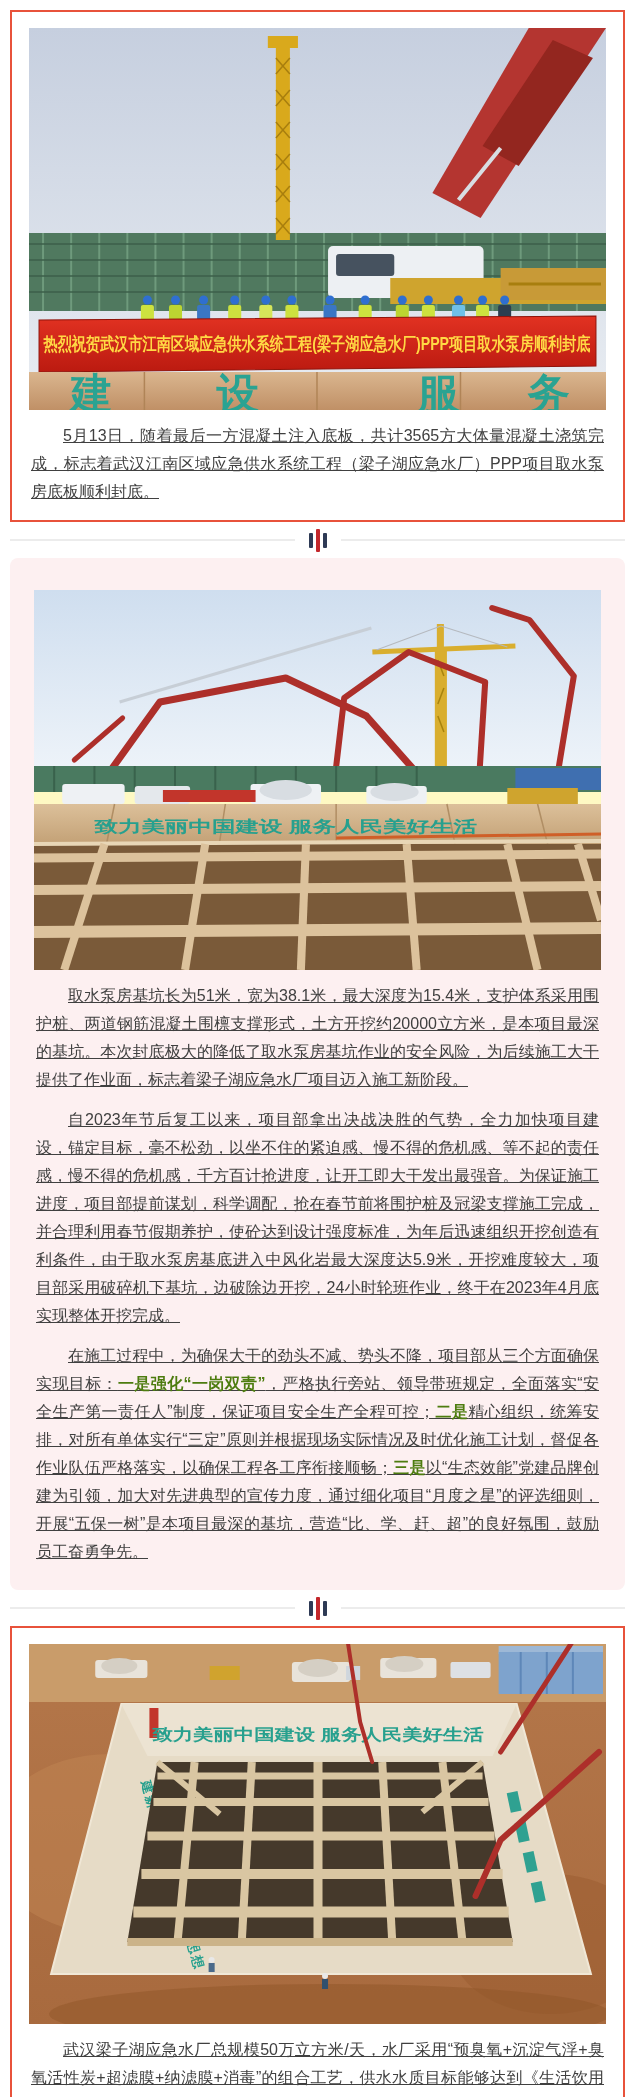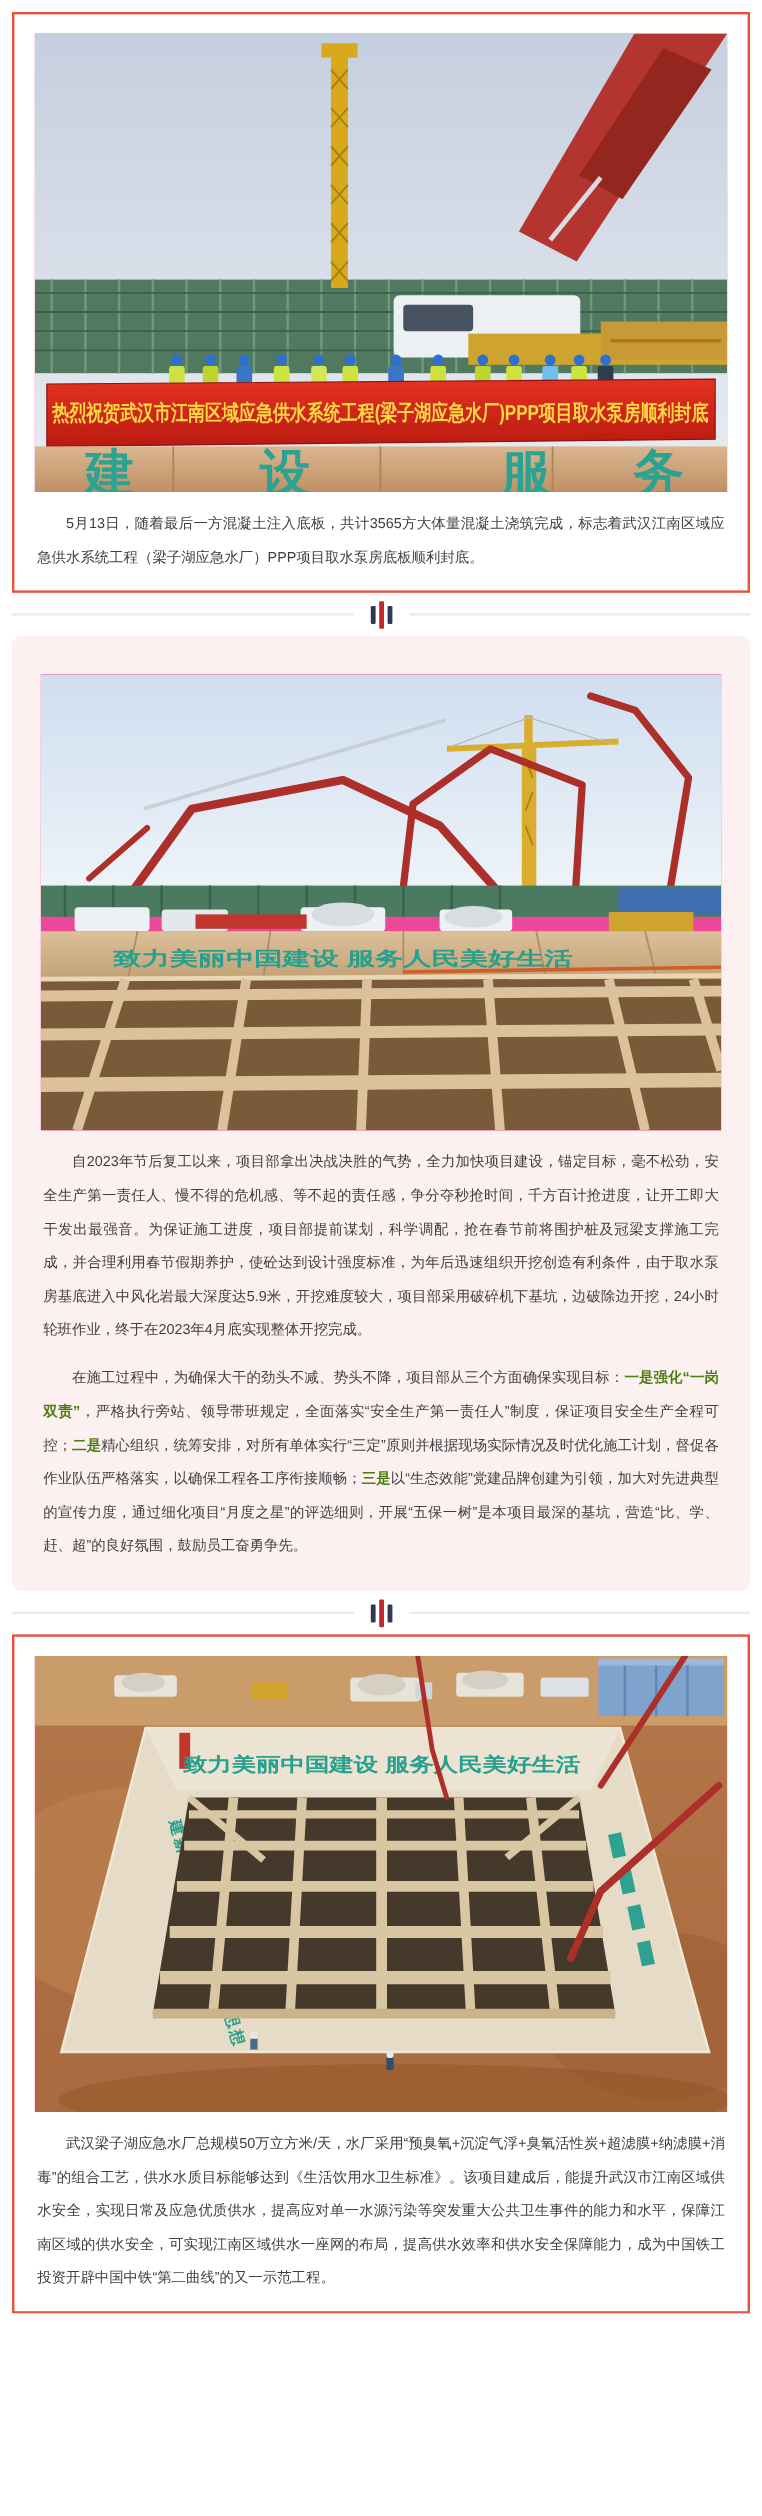--- a/index.html
+++ b/index.html
@@ -1,26 +1,26 @@
 <!DOCTYPE html>
 <html><head>
 <meta charset="utf-8">
 <style>
   html,body{margin:0;padding:0;background:#ffffff;}
   body{width:635px;font-family:"Liberation Sans","DejaVu Sans",sans-serif;}
   .page{width:635px;background:#ffffff;}
   .card-red{margin:0 10px;border:2px solid #e8523b;background:#ffffff;padding:16px 17px 14px;box-sizing:border-box;}
   .card-red.first{margin-top:10px;}
   .card-pink{margin:0 10px;background:#fdf0f1;border-radius:8px;padding:32px 24px 24px;box-sizing:border-box;}
-  .photo{width:100%;overflow:hidden;background:#ec4899;}
+  .photo{width:100%;overflow:hidden;background:#fef9c3;}
   .photo svg{display:block;width:100%;height:100%;}
   .ph1{height:382px;}
   .ph2{height:380px;}
   .ph3{height:380px;}
-  .para{font-size:12px;line-height:28px;color:#404040;text-align:justify;text-indent:2em;margin:12px 2px 0;}
+  .para{font-size:16px;line-height:28px;color:#404040;text-align:justify;text-indent:2em;margin:12px 2px 0;text-decoration:underline;}
   .para b{font-weight:bold;color:#4d7c0f;}
   .divider{height:36px;display:flex;align-items:center;justify-content:center;margin:0 10px;}
   .d-line{flex:1;height:2px;background:#ececec;}
   .d-bars{display:flex;align-items:center;margin:0 14px;}
   .d-bar{display:inline-block;width:4px;border-radius:1px;}
   .d-bar.navy{height:15px;background:#2e3a55;}
   .d-bar.red{height:23px;background:#c3272b;margin:0 3px;}
 </style>
 </head>
 <body>
@@ -246,21 +246,22 @@
             <line x1="170" y1="254" x2="150" y2="380" stroke-width="8"></line>
             <line x1="270" y1="254" x2="265" y2="380" stroke-width="8"></line>
             <line x1="370" y1="254" x2="380" y2="380" stroke-width="8"></line>
             <line x1="470" y1="254" x2="500" y2="380" stroke-width="8"></line>
             <line x1="540" y1="254" x2="563" y2="330" stroke-width="8"></line>
           </g>
           <line x1="300" y1="248" x2="563" y2="244" stroke="#cf5f28" stroke-width="3"></line>
         </g>
       </svg>
     </div>
-    <p class="para">自2023年节后复工以来，项目部拿出决战决胜的气势，全力加快项目建设，锚定目标，毫不松劲，安全生产第一责任人、慢不得的危机感、等不起的责任感，争分夺秒抢时间，千方百计抢进度，让开工即大干发出最强音。为保证施工进度，项目部提前谋划，科学调配，抢在春节前将围护桩及冠梁支撑施工完成，并合理利用春节假期养护，使砼达到设计强度标准，为年后迅速组织开挖创造有利条件，由于取水泵房基底进入中风化岩最大深度达5.9米，开挖难度较大，项目部采用破碎机下基坑，边破除边开挖，24小时轮班作业，终于在2023年4月底实现整体开挖完成。</p>
+    <p class="para">取水泵房基坑长为51米，宽为38.1米，最大深度为15.4米，支护体系采用围护桩、两道钢筋混凝土围檩支撑形式，土方开挖约20000立方米，是本项目最深的基坑。本次封底极大的降低了取水泵房基坑作业的安全风险，为后续施工大干提供了作业面，标志着梁子湖应急水厂项目迈入施工新阶段。</p>
+    <p class="para">自2023年节后复工以来，项目部拿出决战决胜的气势，全力加快项目建设，锚定目标，毫不松劲，以坐不住的紧迫感、慢不得的危机感、等不起的责任感，慢不得的危机感，千方百计抢进度，让开工即大干发出最强音。为保证施工进度，项目部提前谋划，科学调配，抢在春节前将围护桩及冠梁支撑施工完成，并合理利用春节假期养护，使砼达到设计强度标准，为年后迅速组织开挖创造有利条件，由于取水泵房基底进入中风化岩最大深度达5.9米，开挖难度较大，项目部采用破碎机下基坑，边破除边开挖，24小时轮班作业，终于在2023年4月底实现整体开挖完成。</p>
     <p class="para"><span>在施工过程中，为确保大干的劲头不减、势头不降，项目部从三个方面确保实现目标：</span><b>一是强化“一岗双责”</b><span>，严格执行旁站、领导带班规定，全面落实“安全生产第一责任人”制度，保证项目安全生产全程可控；</span><b>二是</b><span>精心组织，统筹安排，对所有单体实行“三定”原则并根据现场实际情况及时优化施工计划，督促各作业队伍严格落实，以确保工程各工序衔接顺畅；</span><b>三是</b><span>以“生态效能”党建品牌创建为引领，加大对先进典型的宣传力度，通过细化项目“月度之星”的评选细则，开展“五保一树”是本项目最深的基坑，营造“比、学、赶、超”的良好氛围，鼓励员工奋勇争先。</span></p>
   </section>
 
   <div class="divider">
     <span class="d-line"></span>
     <span class="d-bars">
       <i class="d-bar navy"></i>
       <i class="d-bar red"></i>
       <i class="d-bar navy"></i>
     </span>

